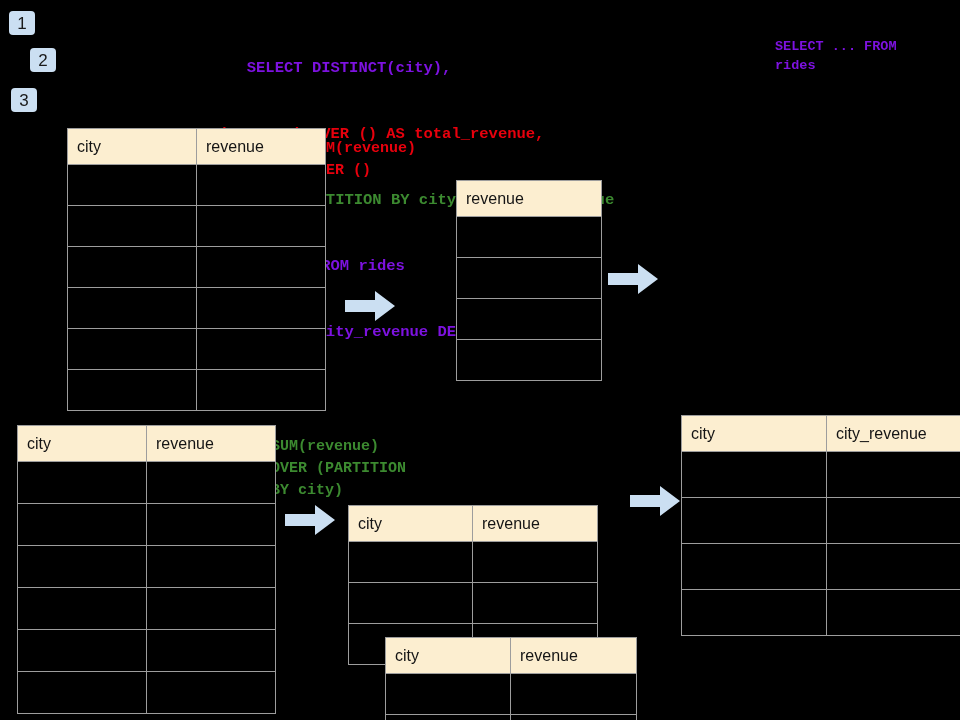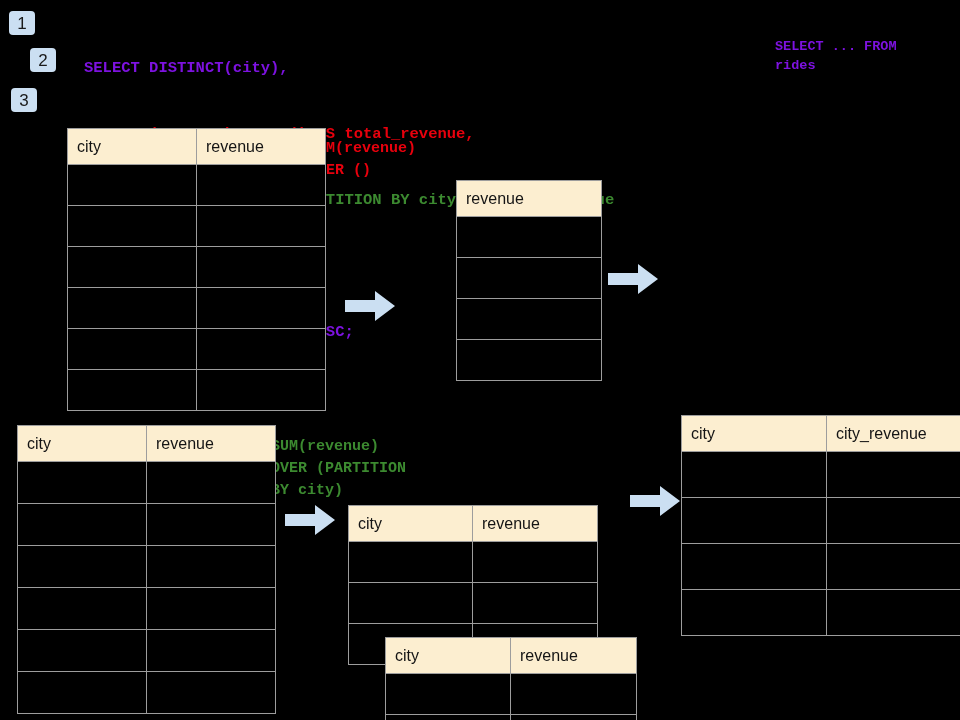--- a/index.html
+++ b/index.html
@@ -35,21 +35,21 @@
   
   .code {
     position: absolute;
     font-family: "Liberation Mono", "DejaVu Sans Mono", monospace;
     font-size: 15.5px;
     font-weight: bold;
     white-space: pre;
     letter-spacing: 0px;
     line-height: 22px;
   }
-  .code-line { white-space: pre; }
+  .code-line { white-space: pre; text-align: center; }
 
   
   .annot {
     position: absolute;
     font-family: "Liberation Mono", "DejaVu Sans Mono", monospace;
     font-weight: bold;
     white-space: pre;
     line-height: 22px;
   }
   .annot-red   { color: #e8000d; font-size: 15px; }

